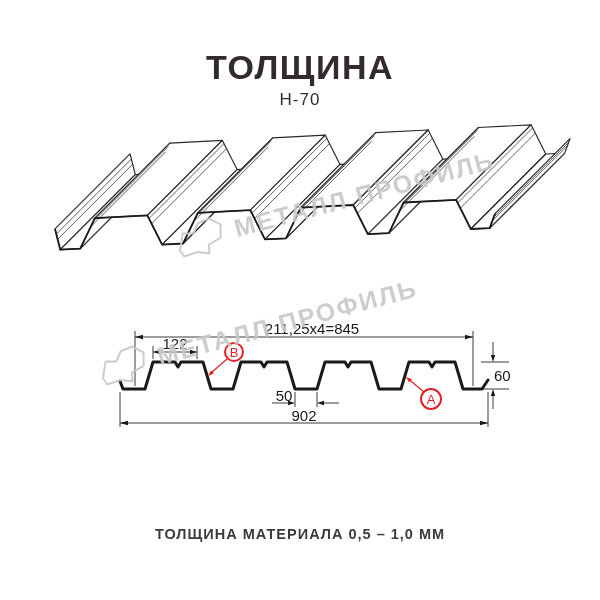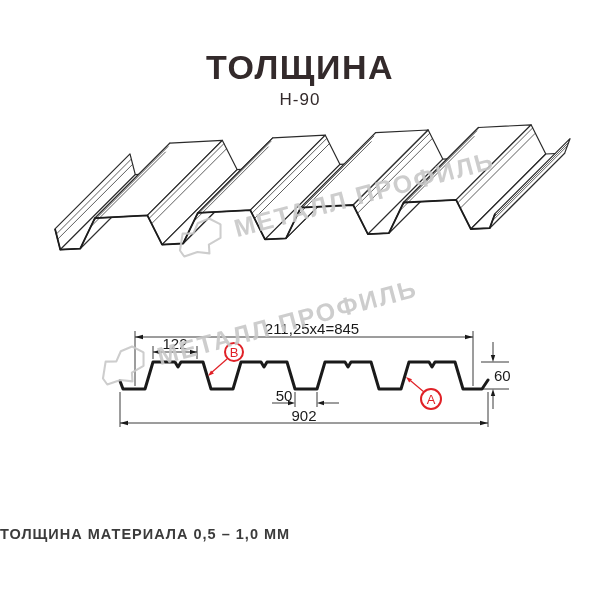--- a/index.html
+++ b/index.html
@@ -9,42 +9,42 @@
          font-size:34px;font-weight:800;letter-spacing:1.5px;color:#332a2b;}
   .subtitle{position:absolute;top:90px;left:0;width:600px;text-align:center;
             font-size:17px;font-weight:500;letter-spacing:1px;color:#332a2b;}
   .hero{position:absolute;top:118px;left:0;width:600px;height:165px;z-index:1;}
   .tech{position:absolute;top:315px;left:0;width:600px;height:135px;z-index:1;}
   .wm{position:absolute;display:flex;align-items:center;gap:10px;z-index:3;
       transform:rotate(-15deg);transform-origin:0 100%;opacity:.9;pointer-events:none;}
   .wm-text{font-size:25px;font-weight:700;letter-spacing:2px;white-space:nowrap;
            color:var(--wmcolor,#c8c8c8);}
   .wm-logo{flex:0 0 auto;}
-  .caption{position:absolute;top:526px;left:0;width:600px;
+  .caption{position:absolute;top:526px;left:0;width:600px;text-align:center;
            font-size:14.5px;font-weight:700;letter-spacing:1px;color:#3b3b3b;}
   
   #iso3d polygon{fill:#ffffff;stroke:#2b2b2b;stroke-width:1.2;stroke-linejoin:round;}
   #iso3d .groove{stroke:#2b2b2b;stroke-width:.75;}
   #iso3d .front{fill:none;stroke:#1c1c1c;stroke-width:1.8;stroke-linejoin:round;}
   
   .prof{fill:none;stroke:#1a1a1a;stroke-width:3;stroke-linejoin:round;stroke-linecap:round;}
   .thin{stroke:#3a3a3a;stroke-width:1;fill:none;}
   .arr{fill:#1a1a1a;stroke:none;}
   .dimtxt{font-family:"Liberation Sans",sans-serif;font-size:15px;fill:#1a1a1a;}
   .red{stroke:var(--accent,#e02127);fill:none;}
   .redfill{fill:var(--accent,#e02127);stroke:none;}
   .redtxt{font-family:"Liberation Sans",sans-serif;font-size:13px;fill:var(--accent,#e02127);font-weight:400;}
 </style>
 </head>
 <body>
 
 <div class="page">
 
   <div class="title">ТОЛЩИНА</div>
-  <div class="subtitle">Н-90</div>
+  <div class="subtitle">Н-70</div>
 
   <svg id="iso3d" class="hero" viewBox="0 0 600 165">
       <polygon points="55.0,110.9 60.3,131.7 135.3,56.7 130.0,35.9"></polygon>
       <polygon points="60.3,131.7 80.2,130.7 155.2,55.7 135.3,56.7"></polygon>
       <polygon points="80.2,130.7 94.9,100.1 169.9,25.1 155.2,55.7"></polygon>
       <polygon points="94.9,100.1 147.4,97.4 222.4,22.4 169.9,25.1"></polygon>
       <polygon points="147.4,97.4 162.1,126.6 237.1,51.6 222.4,22.4"></polygon>
       <polygon points="162.1,126.6 183.1,125.5 258.1,50.5 237.1,51.6"></polygon>
       <polygon points="183.1,125.5 197.8,94.9 272.8,19.9 258.1,50.5"></polygon>
       <polygon points="197.8,94.9 250.3,92.2 325.3,17.2 272.8,19.9"></polygon>

